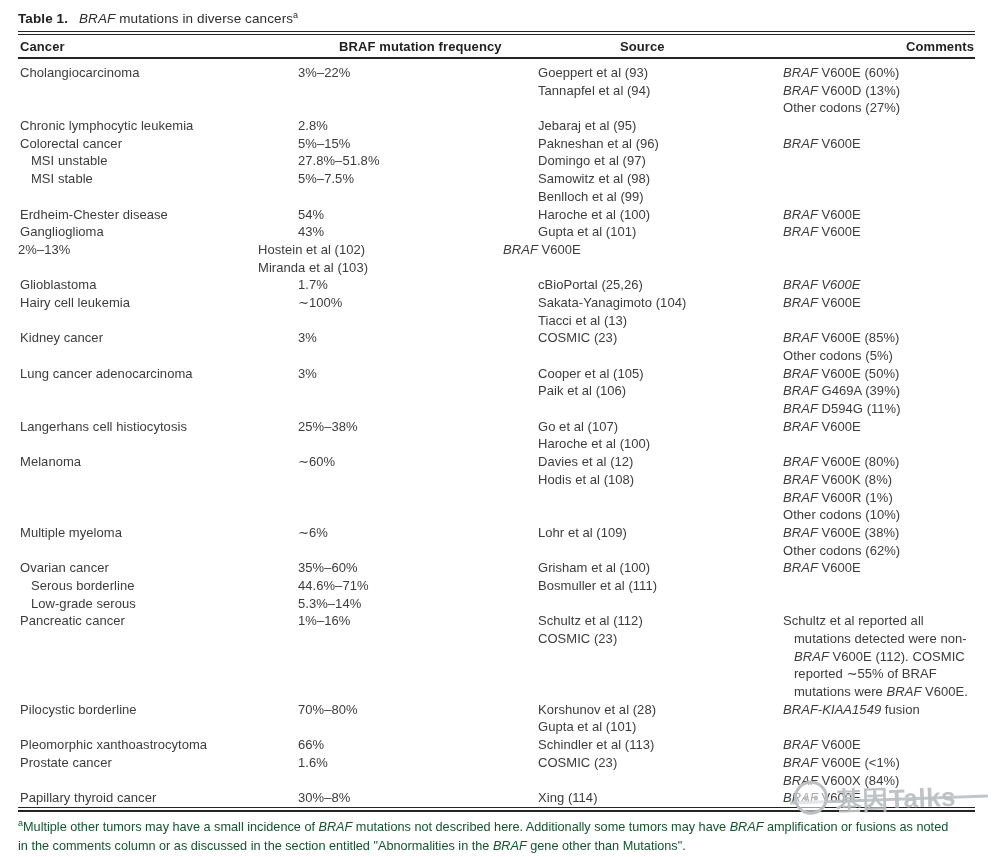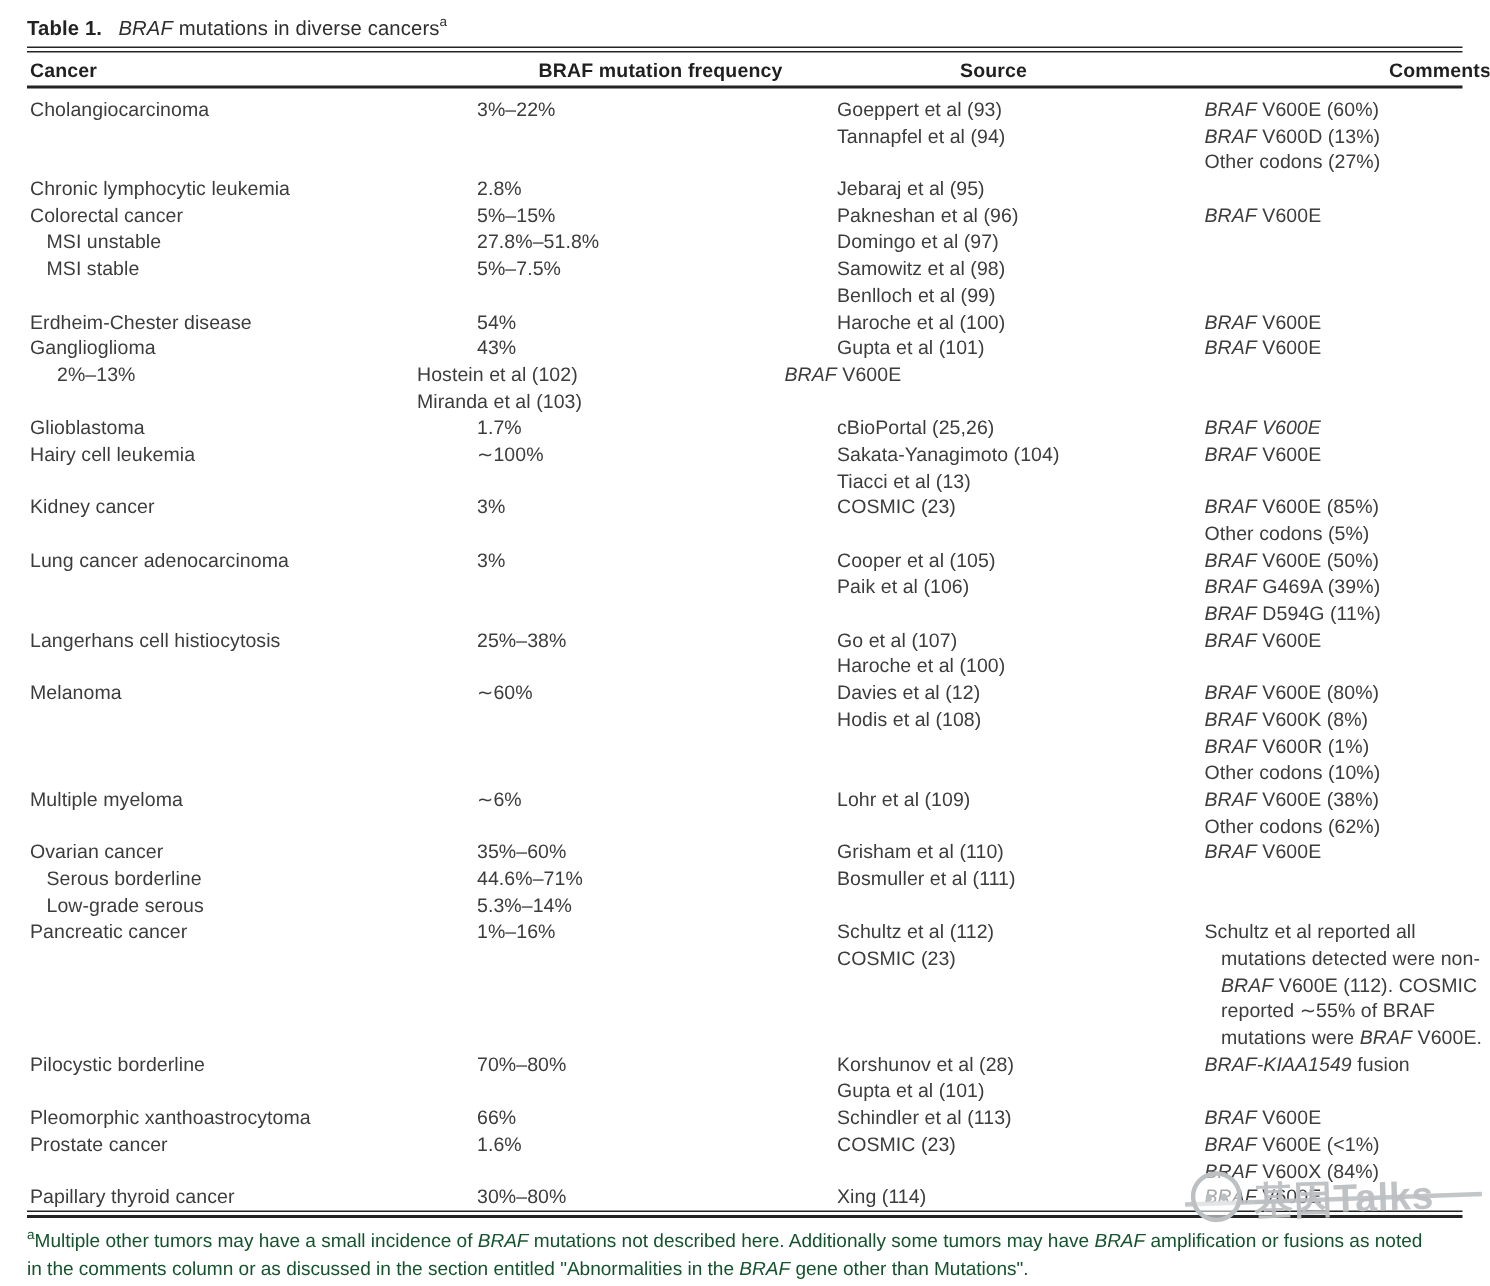--- a/index.html
+++ b/index.html
@@ -15,21 +15,21 @@
   sup{font-size:9px;vertical-align:super;line-height:0;}
   i{font-style:italic;}
 
   .toprule{margin-top:5px;height:2px;border-top:1px solid #242424;border-bottom:1px solid #242424;}
   .midrule{height:0;border-top:2.5px solid #242424;}
   .botrule{height:2px;border-top:1px solid #242424;border-bottom:2px solid #242424;}
 
   .thead{display:flex;padding:4px 0 3px 0;gap:41px;}
   .thead .hcell{font-weight:bold;font-size:13px;color:#1f1f1f;letter-spacing:.1px;}
   .c1{width:280px;padding-left:2px;box-sizing:border-box;flex:0 0 auto;}
-  .c2{width:240px;flex:0 0 auto;margin-left:20px;}
+  .c2{width:240px;flex:0 0 auto;}
   .c3{width:245px;flex:0 0 auto;}
   .c4{width:190px;flex:0 0 auto;}
 
   .tbody{padding-top:5px;}
   .trow{display:flex;align-items:flex-start;}
   .cell{font-size:13px;}
   .line{line-height:17.7px;height:17.7px;white-space:nowrap;letter-spacing:.05px;}
 
   .footnote{margin-top:6px;font-size:12.7px;color:#14532d;}
   .footnote .fline{line-height:19px;white-space:nowrap;}
@@ -275,21 +275,21 @@
           <div class="line">Ovarian cancer</div>
           <div class="line">&nbsp;&nbsp;&nbsp;Serous borderline</div>
           <div class="line">&nbsp;&nbsp;&nbsp;Low-grade serous</div>
         </div>
         <div class="cell c2">
           <div class="line">35%–60%</div>
           <div class="line">44.6%–71%</div>
           <div class="line">5.3%–14%</div>
         </div>
         <div class="cell c3">
-          <div class="line">Grisham et al (110)</div>
+          <div class="line">Grisham et al (100)</div>
           <div class="line">Bosmuller et al (111)</div>
         </div>
         <div class="cell c4">
           <div class="line"><i>BRAF</i> V600E</div>
         </div>
       </div>
       <div class="trow">
         <div class="cell c1">
           <div class="line">Pancreatic cancer</div>
         </div>
@@ -350,21 +350,21 @@
         <div class="cell c4">
           <div class="line"><i>BRAF</i> V600E (&lt;1%)</div>
           <div class="line"><i>BRAF</i> V600X (84%)</div>
         </div>
       </div>
       <div class="trow">
         <div class="cell c1">
           <div class="line">Papillary thyroid cancer</div>
         </div>
         <div class="cell c2">
-          <div class="line">30%–80%</div>
+          <div class="line">30%–8%</div>
         </div>
         <div class="cell c3">
           <div class="line">Xing (114)</div>
         </div>
         <div class="cell c4">
           <div class="line"><i>BRAF</i> V600E</div>
         </div>
       </div>
     </div>
 

